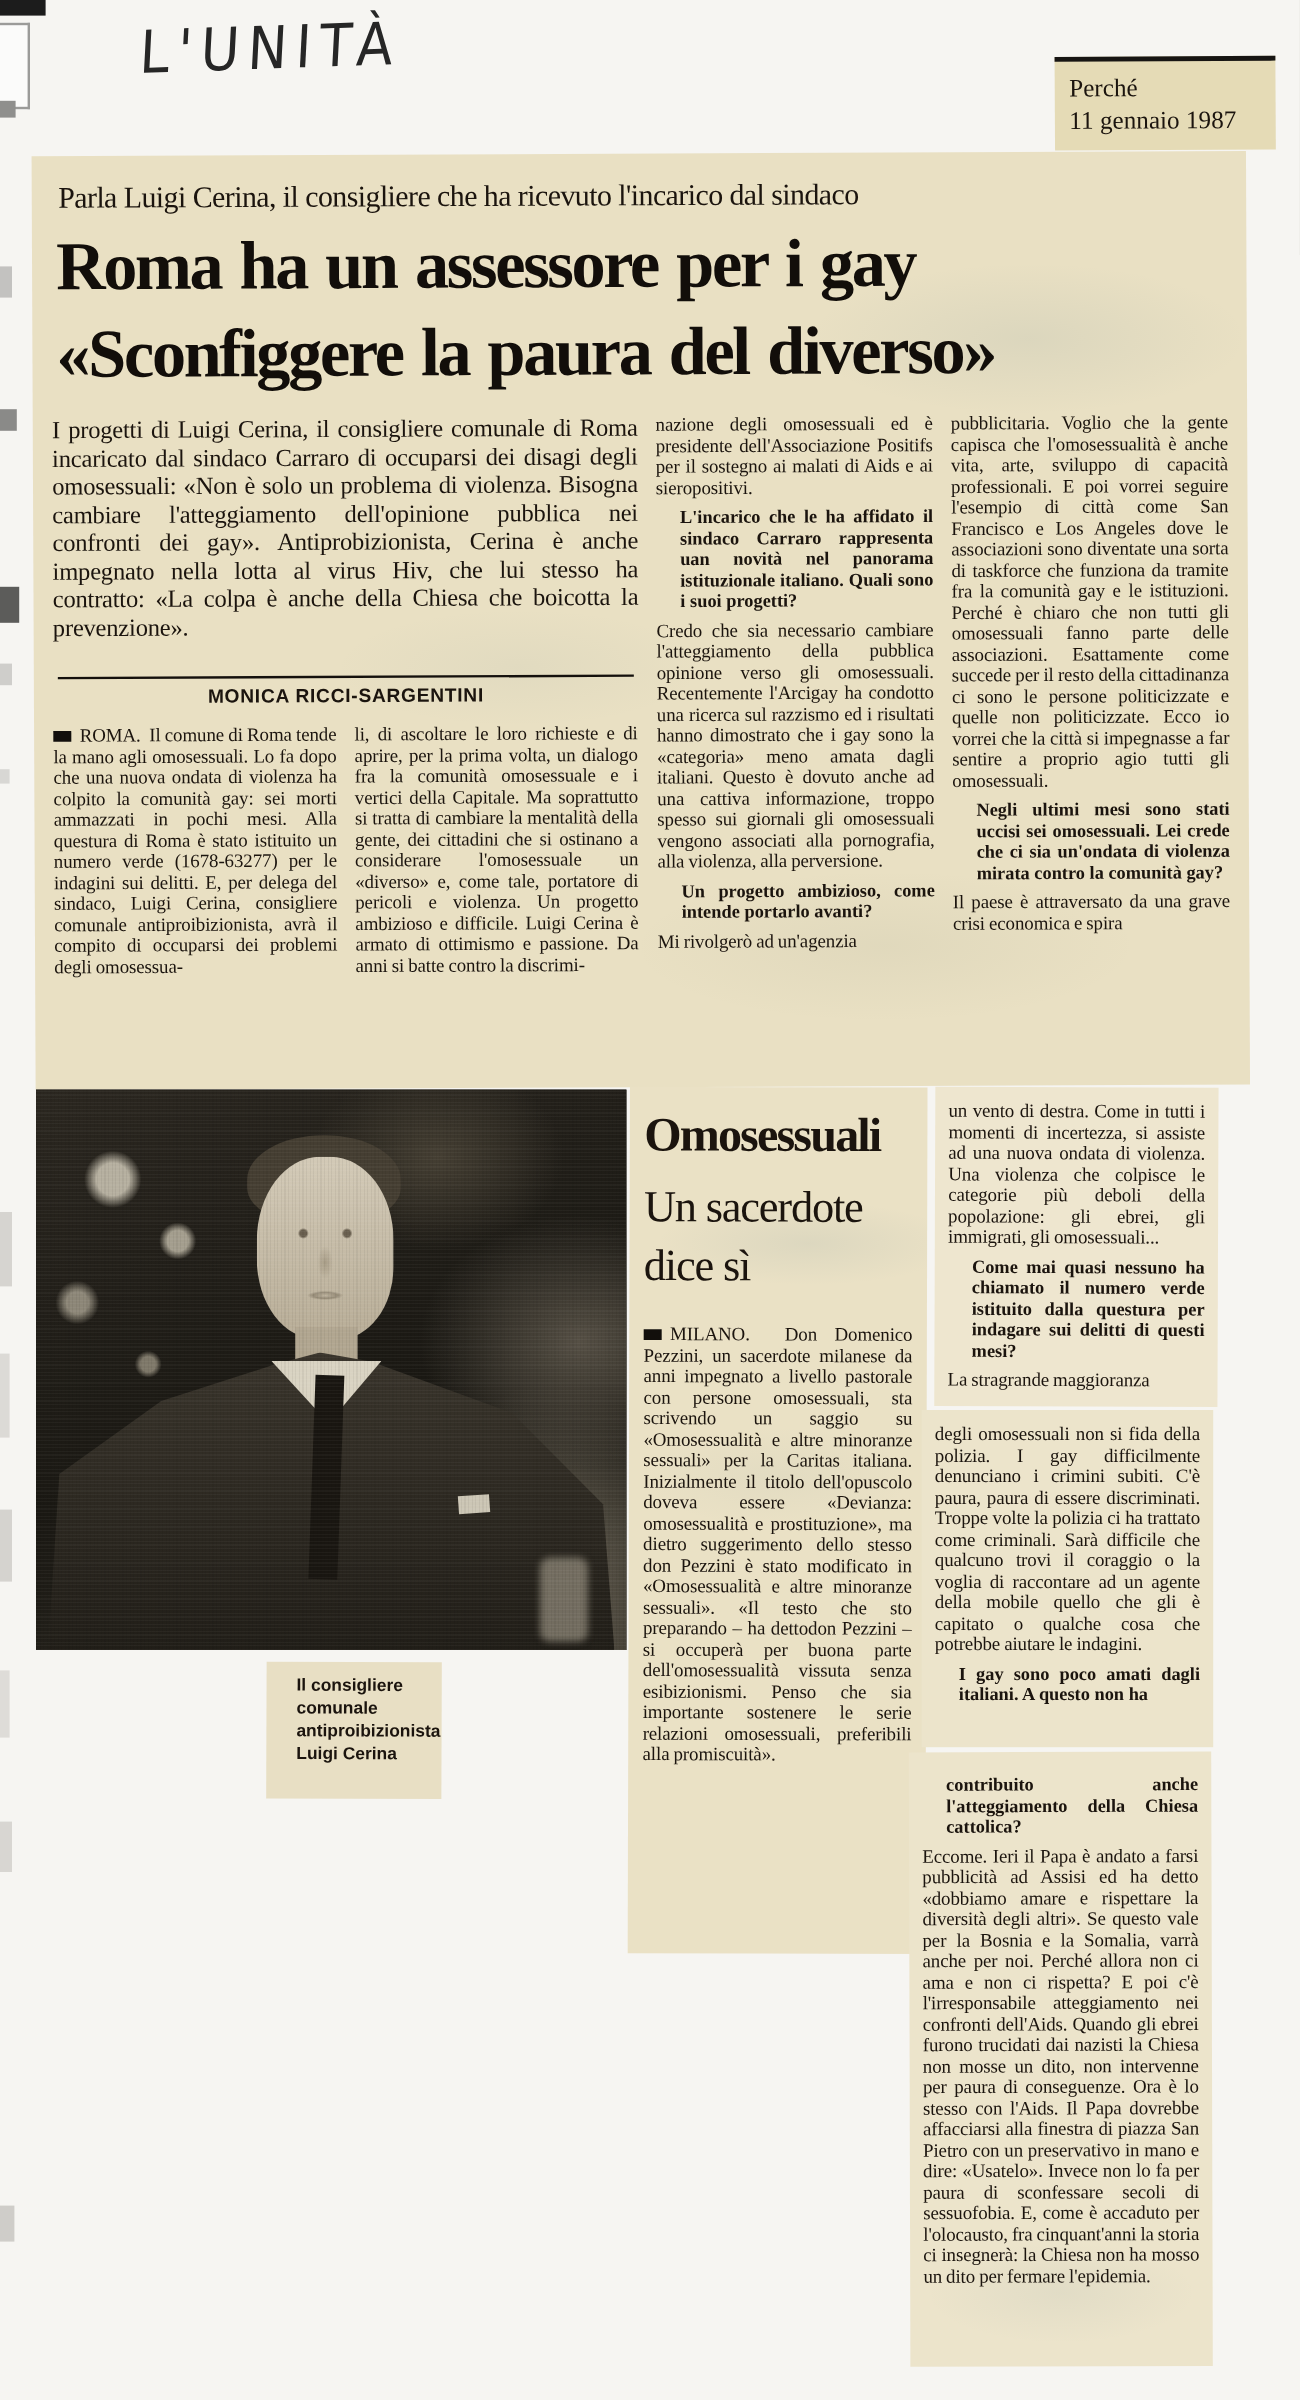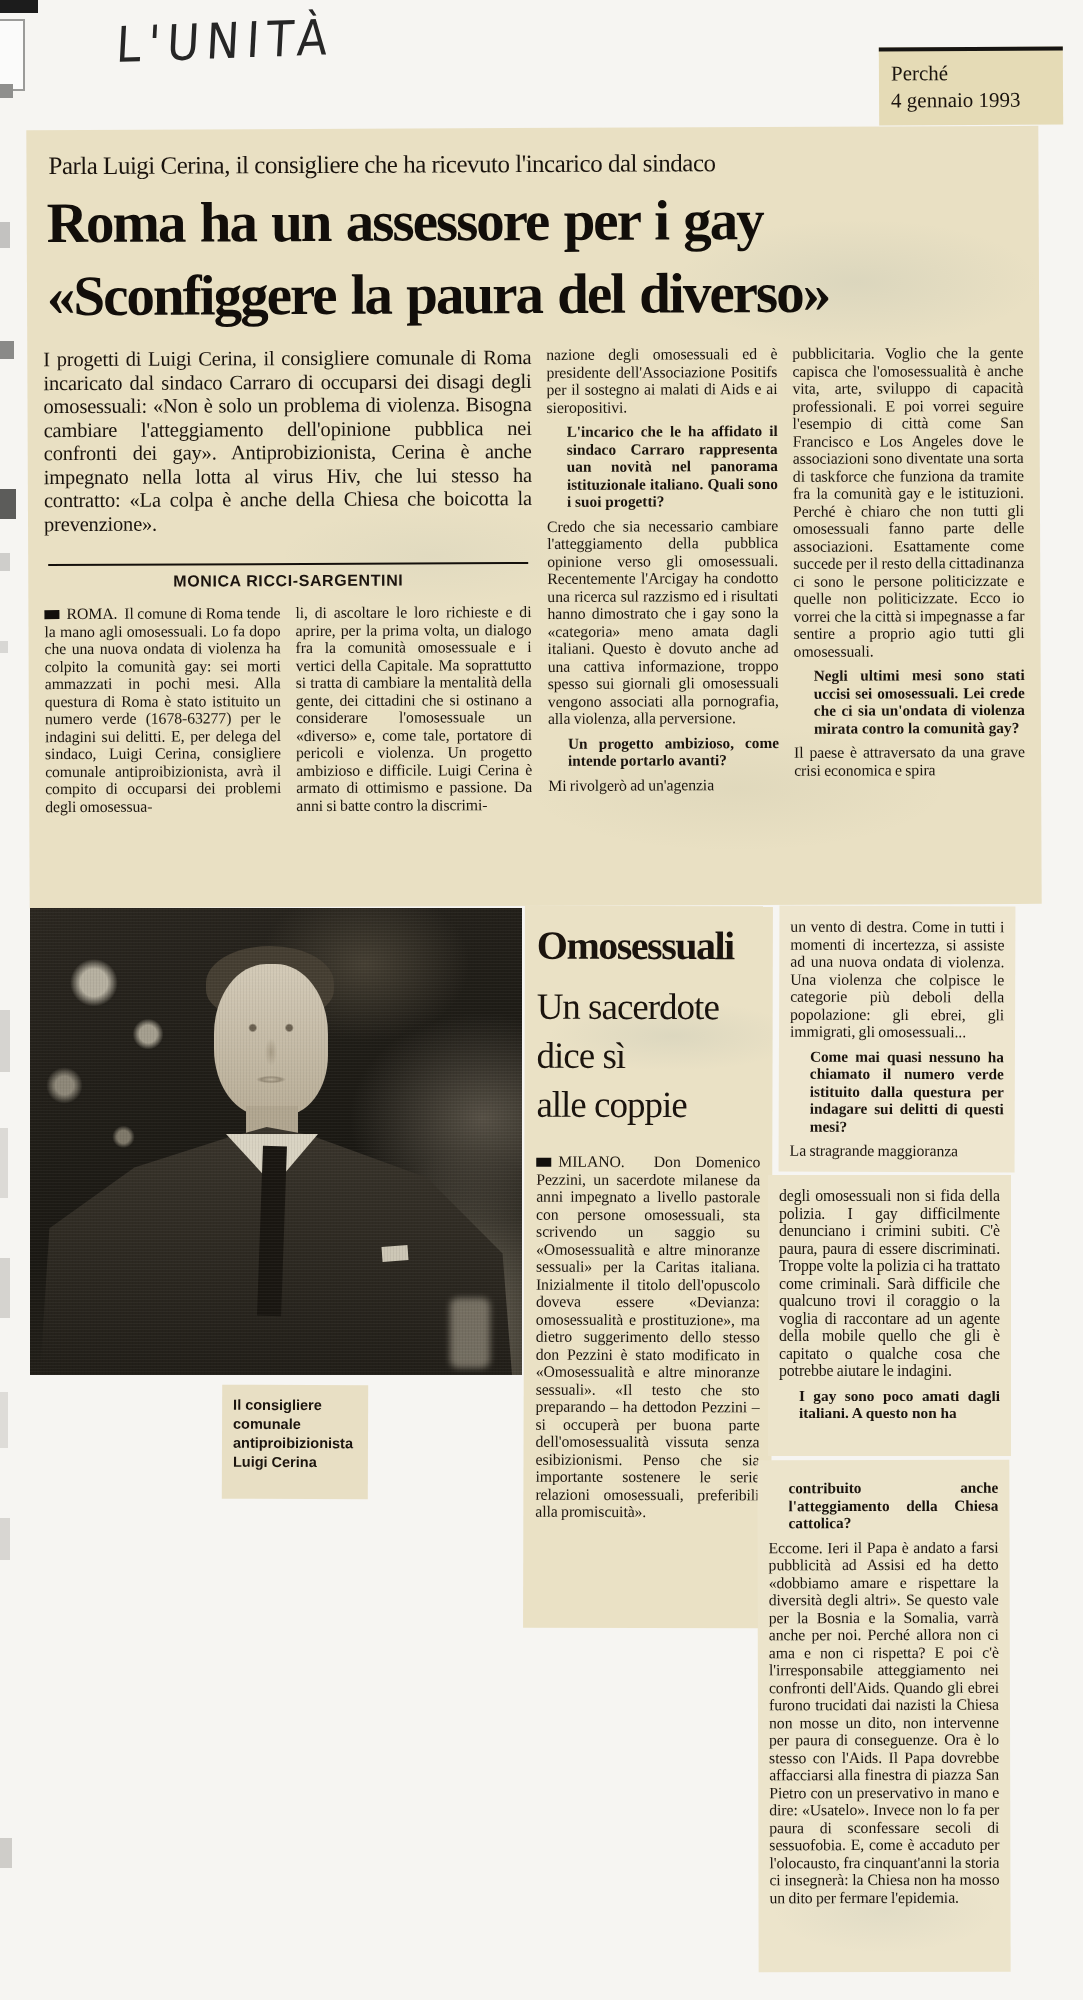--- a/index.html
+++ b/index.html
@@ -74,21 +74,21 @@
               clip-path:polygon(0 0,100% 0,52% 100%);}
   .man-tie{left:230px;top:238px;width:24px;height:170px;background:#191611;transform:rotate(2deg);}
   .man-pocketsq{left:352px;top:338px;width:26px;height:15px;background:#ccc6b5;transform:rotate(-4deg);}
   .ph-glass{left:420px;top:390px;width:40px;height:70px;background:#968f7f;border-radius:8px;filter:blur(3px);opacity:.7;}
   .photo::after{content:"";position:absolute;inset:0;
                 background-image:repeating-linear-gradient(0deg,rgba(255,255,255,.035) 0 1px,transparent 1px 3px),
                                  repeating-linear-gradient(90deg,rgba(0,0,0,.05) 0 1px,transparent 1px 3px);}
 
   
   .caption-clip{position:absolute;left:222px;top:1385px;width:146px;min-height:114px;background:#e8dfc4;
-                padding:11px 11px;box-sizing:border-box;font-family:"Liberation Sans",sans-serif;
+                padding:11px 25px;box-sizing:border-box;font-family:"Liberation Sans",sans-serif;
                 font-weight:bold;font-size:14.5px;line-height:19px;transform:rotate(0.2deg);}
 
   
   .sidebar-clip{position:absolute;left:524px;top:906px;width:248px;height:722px;background:#eae1c5;
                 background-image:radial-gradient(ellipse 180px 50px at 60% 18%,rgba(100,130,140,.10),transparent 70%),
                                  radial-gradient(ellipse 160px 60px at 50% 45%,rgba(100,130,140,.06),transparent 70%);
                 padding:18px 12px 0;box-sizing:border-box;transform:rotate(0.15deg);overflow:hidden;}
   .sb-title{font-weight:bold;font-size:40px;letter-spacing:-1.5px;line-height:44px;margin:0 0 14px;}
   .sb-subtitle{font-size:37px;line-height:49px;letter-spacing:-1px;margin:0 0 24px;}
   .sb-subtitle span{display:block;}
@@ -120,21 +120,21 @@
     <div class="edge-mark" style="top:1258px;width:10px;height:60px;background:#d5d3cf;"></div>
     <div class="edge-mark" style="top:1392px;width:8px;height:56px;background:#dedcd8;"></div>
     <div class="edge-mark" style="top:1518px;width:10px;height:42px;background:#d8d6d2;"></div>
     <div class="edge-mark" style="top:1838px;width:12px;height:30px;background:#cfcdc9;"></div>
   </div>
 
   <div class="logo">L'UNITÀ</div>
 
   <div class="datebox">
     <div>Perché</div>
-    <div>4 gennaio 1993</div>
+    <div>11 gennaio 1987</div>
   </div>
 
   <div class="main-clip">
     <div class="kicker">Parla Luigi Cerina, il consigliere che ha ricevuto l'incarico dal sindaco</div>
     <h1 class="headline" style="font-weight:normal;">
       <span>Roma ha un assessore per i gay</span>
       <span>«Sconfiggere la paura del diverso»</span>
     </h1>
     <div class="cols">
       <div class="left-half">
@@ -178,21 +178,20 @@
     <div class="ph-glass"></div>
   </div>
 
   <div class="caption-clip">Il consigliere comunale antiproibizionista Luigi Cerina</div>
 
   <div class="sidebar-clip">
     <div class="sb-title">Omosessuali</div>
     <div class="sb-subtitle">
       <span>Un sacerdote</span>
       <span>dice sì</span>
-      <span>alle coppie</span>
     </div>
     <p class="body-p sb-body"><span class="dl"><i class="sq"></i><span>MILANO.</span></span>&nbsp; <span>Don Domenico Pezzini, un sacerdote milanese da anni impegnato a livello pastorale con persone omosessuali, sta scrivendo un saggio su «Omosessualità e altre minoranze sessuali» per la Caritas italiana. Inizialmente il titolo dell'opuscolo doveva essere «Devianza: omosessualità e prostituzione», ma dietro suggerimento dello stesso don Pezzini è stato modificato in «Omosessualità e altre minoranze sessuali». «Il testo che sto preparando – ha dettodon Pezzini – si occuperà per buona parte dell'omosessualità vissuta senza esibizionismi. Penso che sia importante sostenere le serie relazioni omosessuali, preferibili alla promiscuità».</span></p>
   </div>
 
   <div class="strip strip2">
     <p class="body-p">degli omosessuali non si fida della polizia. I gay difficilmente denunciano i crimini subiti. C'è paura, paura di essere discriminati. Troppe volte la polizia ci ha trattato come criminali. Sarà difficile che qualcuno trovi il coraggio o la voglia di raccontare ad un agente della mobile quello che gli è capitato o qualche cosa che potrebbe aiutare le indagini.</p>
     <p class="q">I gay sono poco amati dagli italiani. A questo non ha</p>
   </div>
   <div class="strip strip1">
     <p class="body-p">un vento di destra. Come in tutti i momenti di incertezza, si assiste ad una nuova ondata di violenza. Una violenza che colpisce le categorie più deboli della popolazione: gli ebrei, gli immigrati, gli omosessuali...</p>

